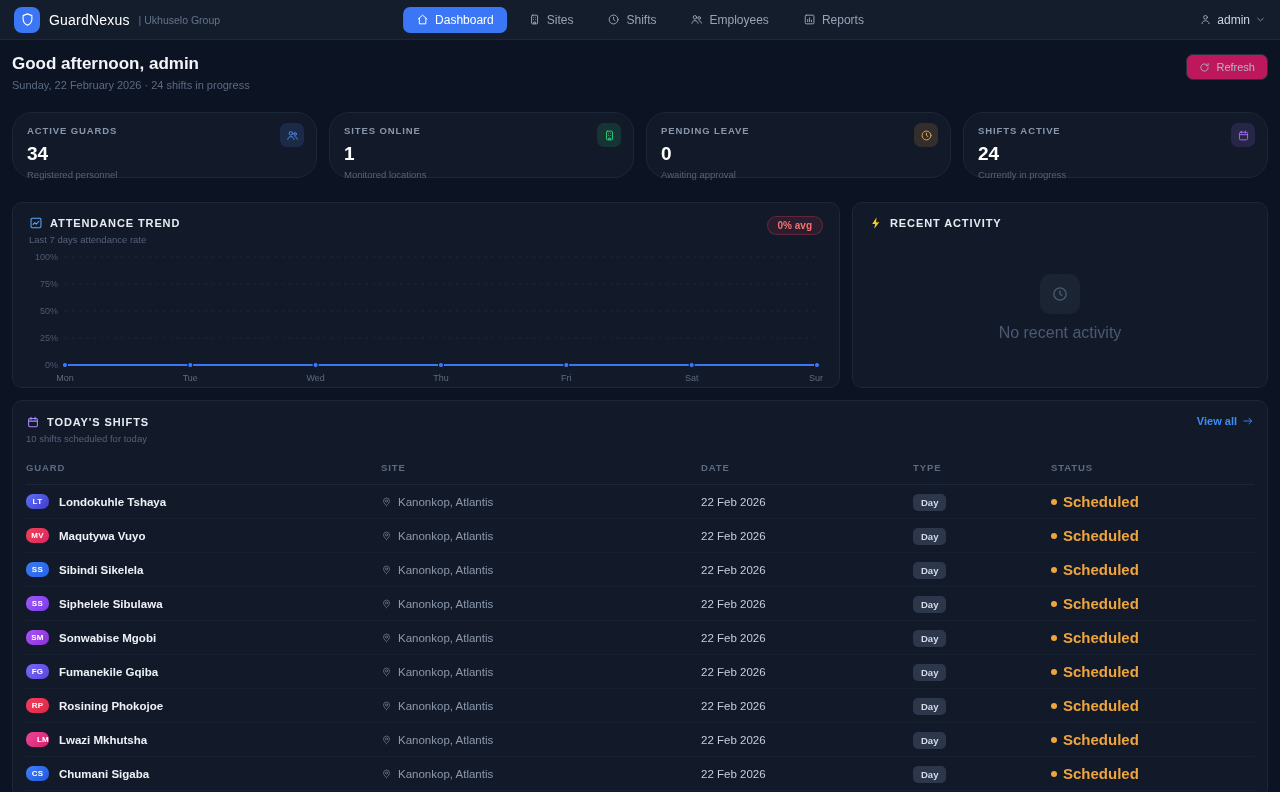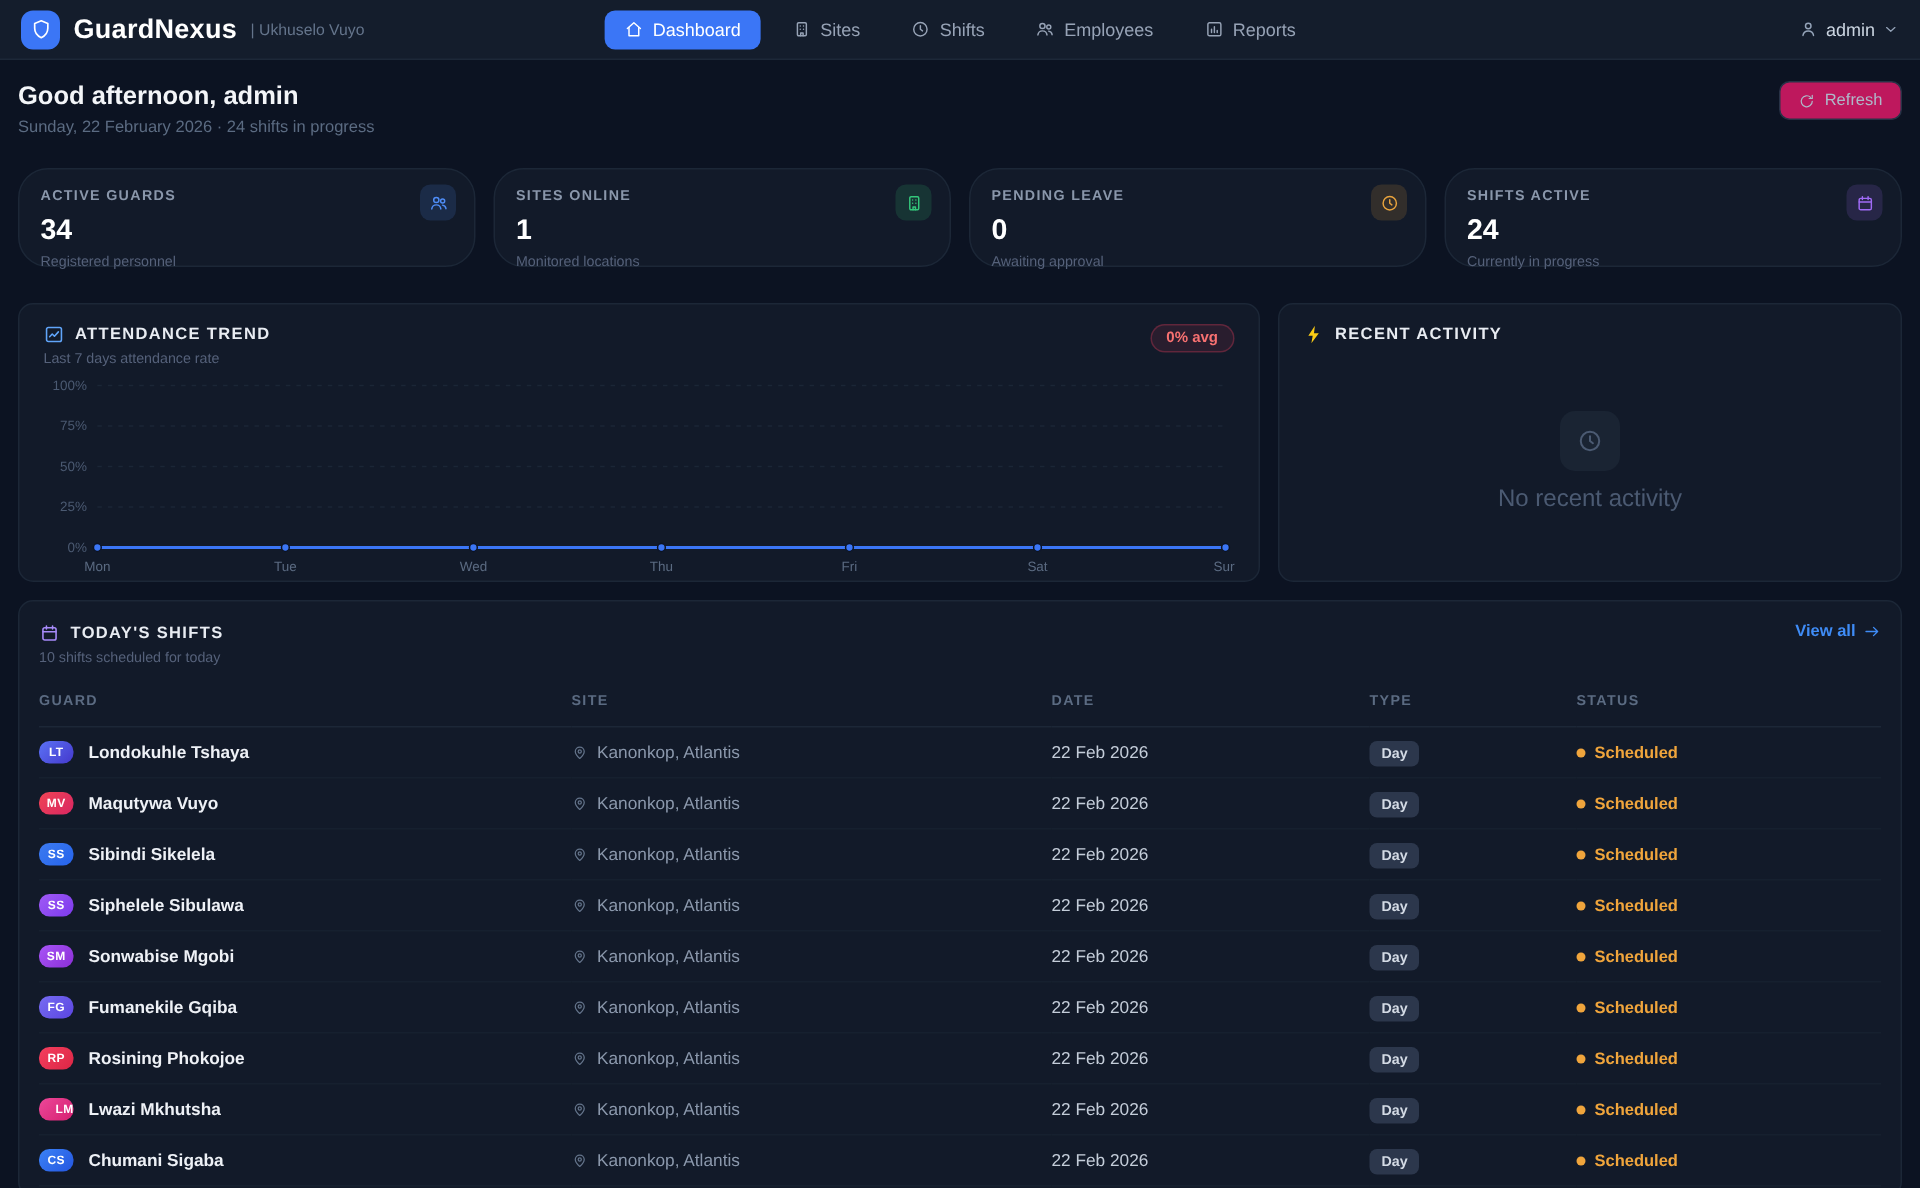--- a/index.html
+++ b/index.html
@@ -11,21 +11,21 @@
   svg{display:block}
   .ic svg{width:100%;height:100%}
 
   
   .topbar{height:40px;background:#141d2c;border-bottom:1px solid #1d2838;
     display:flex;align-items:center;padding:0 14px;position:relative}
   .brand{display:flex;align-items:center;gap:9px}
   .logo{width:26px;height:26px;border-radius:8px;background:#3b76f6;
     display:flex;align-items:center;justify-content:center;color:#fff}
   .logo .ic{width:15px;height:15px}
-  .brand-name{font-size:18px;font-weight:bold;color:#fff;letter-spacing:.2px}
+  .brand-name{font-size:14px;font-weight:normal;color:#fff;letter-spacing:.2px}
   .brand-org{font-size:10.5px;color:#64748b}
   .nav-center{position:absolute;left:50%;transform:translateX(-50%);
     display:flex;gap:8px;}
   .nav-item{display:flex;align-items:center;gap:6px;padding:6px 13px;border-radius:7px;
     background:transparent;border:none;color:#97a3b6;font-size:12px;cursor:pointer;
     font-family:inherit}
   .nav-item .ic{width:13px;height:13px}
   .nav-item.active{background:#3b76f6;color:#fff}
   .user-menu{margin-left:auto;display:flex;align-items:center;gap:5px;color:#cbd5e1;
     font-size:12px;cursor:pointer}
@@ -90,36 +90,36 @@
   .avatar{width:23px;height:15px;border-radius:7px;display:flex;align-items:center;
     justify-content:center;font-size:8px;font-weight:bold;color:#fff;letter-spacing:.3px}
   .guard-name{color:#eef1f6;font-weight:bold;font-size:11.5px}
   .cell-site{color:#8b98ac}
   .site-inner{display:flex;align-items:center;gap:6px}
   .pin{width:11px;height:11px;color:#64748b}
   .cell-date{color:#c4cdd9}
   .type-badge{background:#2c374c;color:#d4dbe5;font-size:9.5px;padding:3px 8px;border-radius:5px;font-weight:bold}
   .status-wrap{display:flex;align-items:center;gap:6px}
   .status-dot{width:6px;height:6px;border-radius:50%}
-  .status-text{font-size:11px;font-weight:bold}
+  .status-text{font-size:15px;font-weight:bold}
 </style>
 </head>
 <body>
 
 <header class="topbar">
   <div class="brand">
     <div class="logo">
       <span class="ic">
           <svg viewBox="0 0 24 24" fill="none" stroke="currentColor" stroke-width="1.8" stroke-linecap="round" stroke-linejoin="round">
             <path d="M12 3l7 2.8v5.2c0 4.6-3 8.2-7 10-4-1.8-7-5.4-7-10V5.8z"></path>
           </svg>
         </span>
     </div>
     <span class="brand-name">GuardNexus</span>
-    <span class="brand-org">| Ukhuselo Vuyo</span>
+    <span class="brand-org">| Ukhuselo Group</span>
   </div>
   <nav class="nav-center" id="nav-center">
       <button class="nav-item active">
         <span class="ic">
           <svg viewBox="0 0 24 24" fill="none" stroke="currentColor" stroke-width="1.8" stroke-linecap="round" stroke-linejoin="round">
             <path d="M4 11l8-7 8 7"></path>
             <path d="M6 9.8V20h12V9.8"></path>
           </svg>
         </span>
         <span>Dashboard</span>

